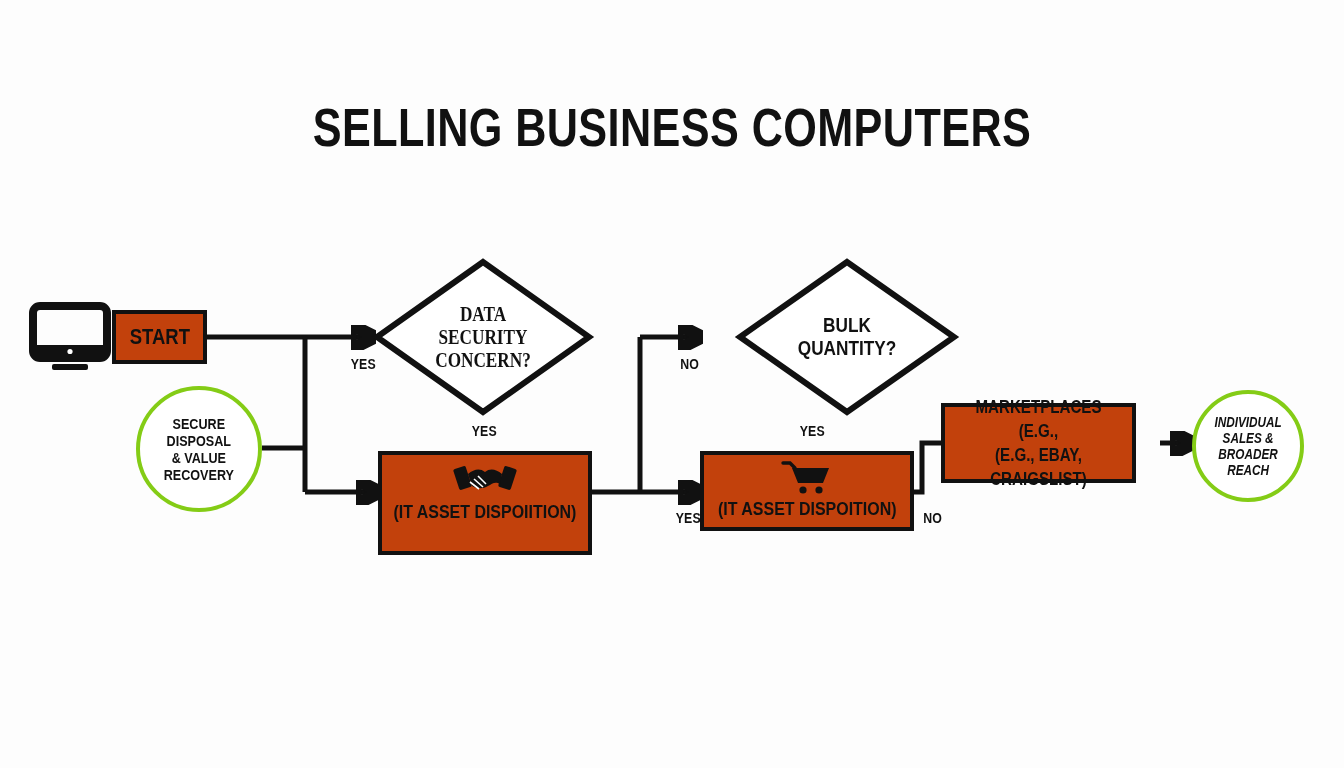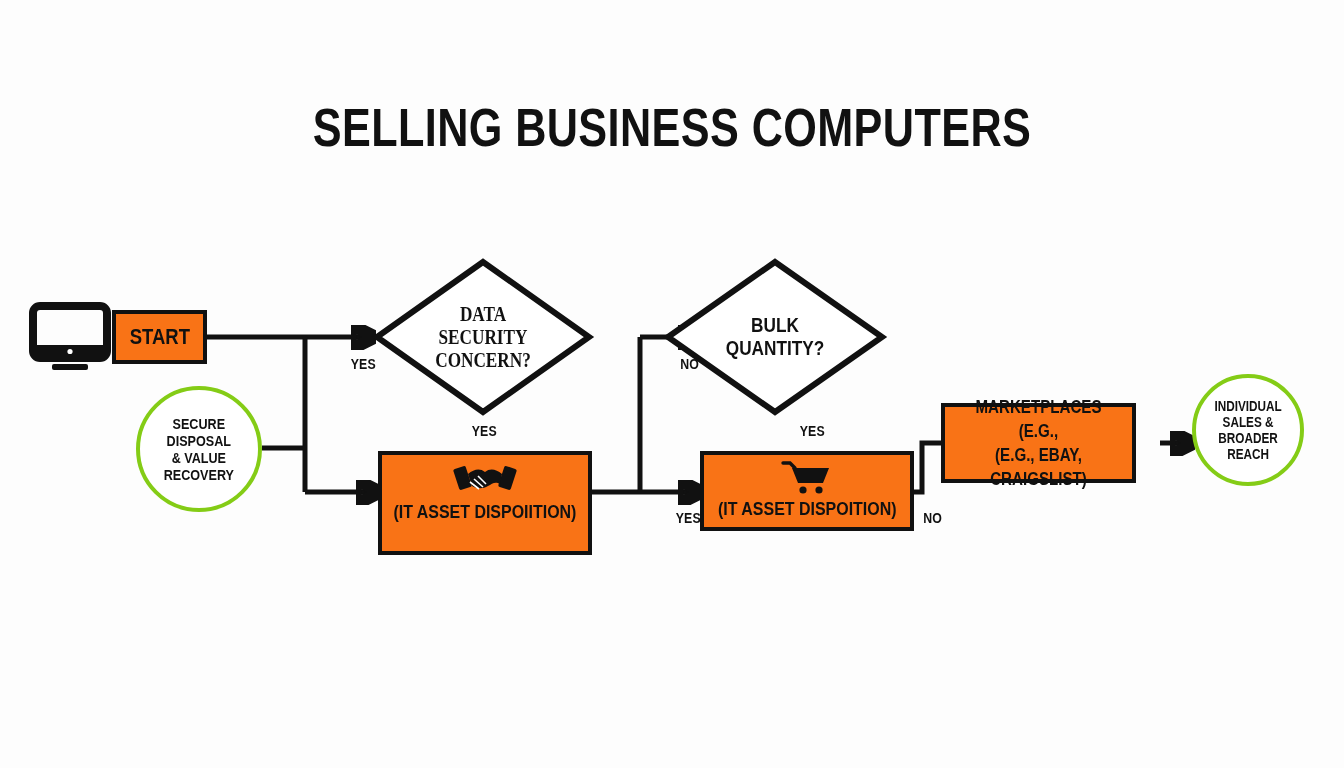--- a/index.html
+++ b/index.html
@@ -45,21 +45,21 @@
     box-sizing: border-box;
     display: flex;
     align-items: center;
     justify-content: center;
     color: #111111;
     text-align: center;
   }
 
   .boxnode {
     border: 4px solid #111111;
-    background: #f97316;
+    background: #c2410c;
     flex-direction: column;
   }
 
   .node-label {
     font-weight: 700;
     transform: scaleX(0.84);
     white-space: nowrap;
     line-height: 1.04;
   }
 
@@ -189,21 +189,21 @@
 
   <div class="diamond-wrap" style="left:373px; top:258px; width:220px; height:158px;font-family:Liberation Serif, serif;">
     <svg width="220" height="158" viewBox="0 0 220 158">
       <polygon points="110,4 216,79 110,154 4,79" fill="#ffffff" stroke="#111111" stroke-width="6" stroke-linejoin="miter"></polygon>
     </svg>
     <div class="diamond-text">DATA
 SECURITY
 CONCERN?</div>
   </div>
 
-  <div class="diamond-wrap" style="left:664px; top:258px; width:222px; height:158px;">
+  <div class="diamond-wrap" style="left:736px; top:258px; width:222px; height:158px;">
     <svg width="222" height="158" viewBox="0 0 222 158">
       <polygon points="111,4 218,79 111,154 4,79" fill="#ffffff" stroke="#111111" stroke-width="6" stroke-linejoin="miter"></polygon>
     </svg>
     <div class="diamond-text">BULK
 QUANTITY?</div>
   </div>
 
   <div class="node boxnode" style="left:378px; top:451px; width:214px; height:104px; justify-content:flex-start; padding-top:6px;">
     <span class="icon-slot" style="height:38px;">
       <svg width="64" height="36" viewBox="0 0 64 36" aria-hidden="true">
@@ -227,21 +227,21 @@
       </svg>
     </span>
     <span class="node-label" style="font-size:19px; margin-top:3px;">(IT ASSET DISPOITION)</span>
   </div>
 
   <div class="node boxnode" style="left:941px; top:403px; width:195px; height:80px;">
     <span class="node-label" style="font-size:18px; line-height:24px; white-space:pre-line;">MARKETPLACES (E.G.,
 (E.G., EBAY, CRAIGSLIST)</span>
   </div>
 
-  <div class="node circ" style="left:1192px; top:374px; width:112px; height:112px;">
+  <div class="node circ" style="left:1192px; top:390px; width:112px; height:112px;font-style:italic;">
     <span class="node-label" style="font-size:14px; line-height:16px; white-space:pre-line;">INDIVIDUAL
 SALES &amp;
 BROADER
 REACH</span>
   </div>
 
   <div class="edge-label" style="left:349px; top:356px;">YES</div>
 
   <div class="edge-label" style="left:470px; top:423px;">YES</div>
 

